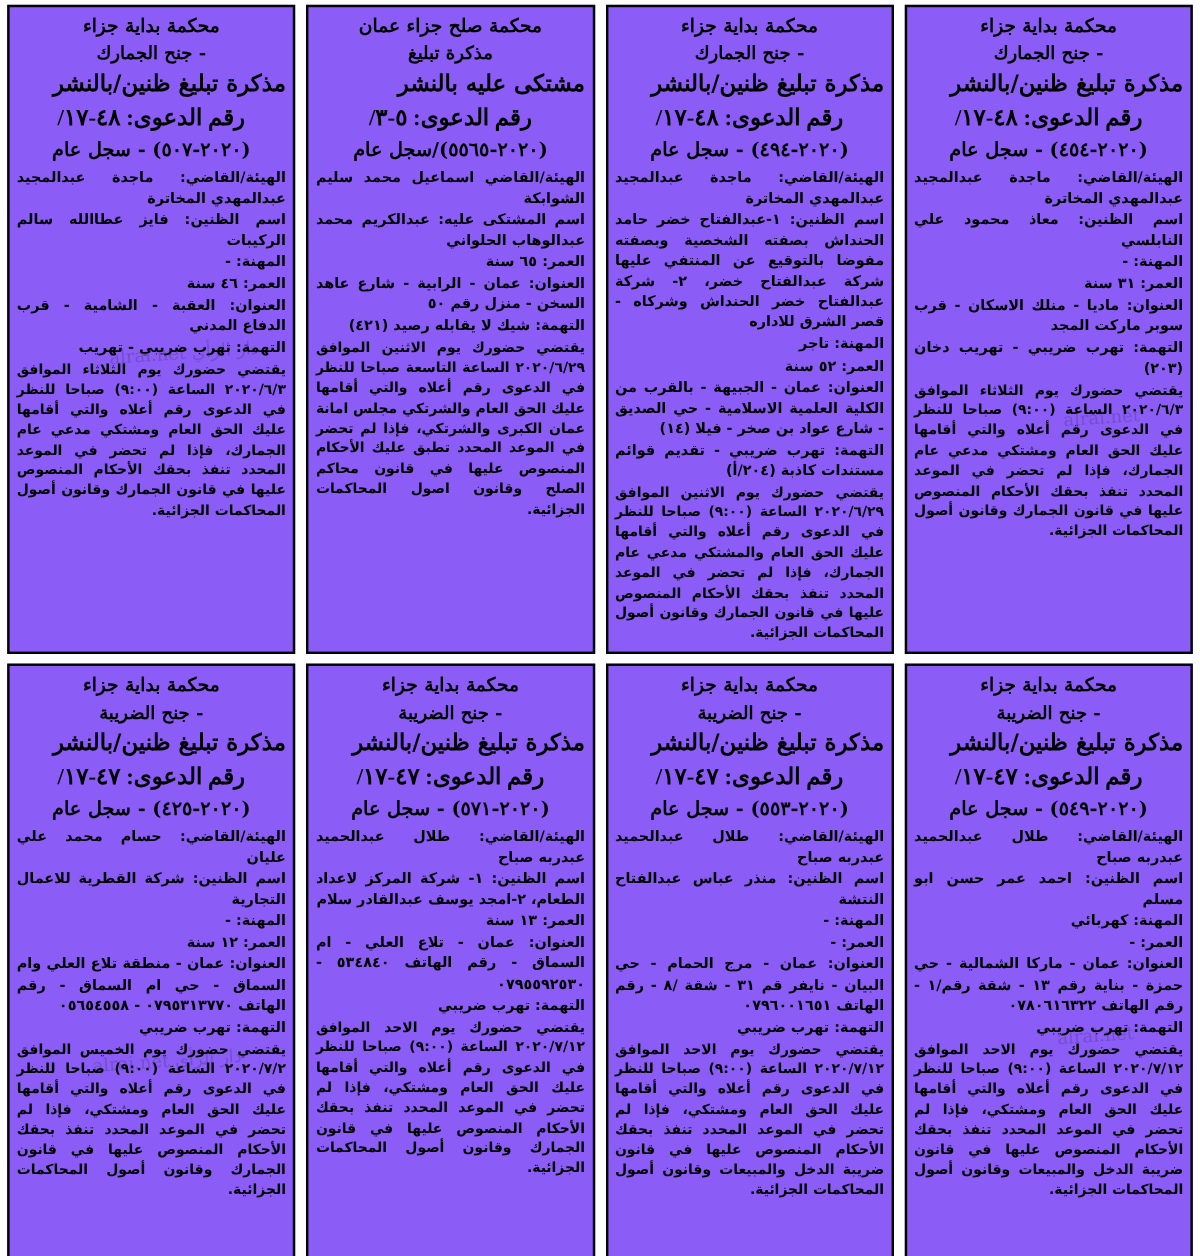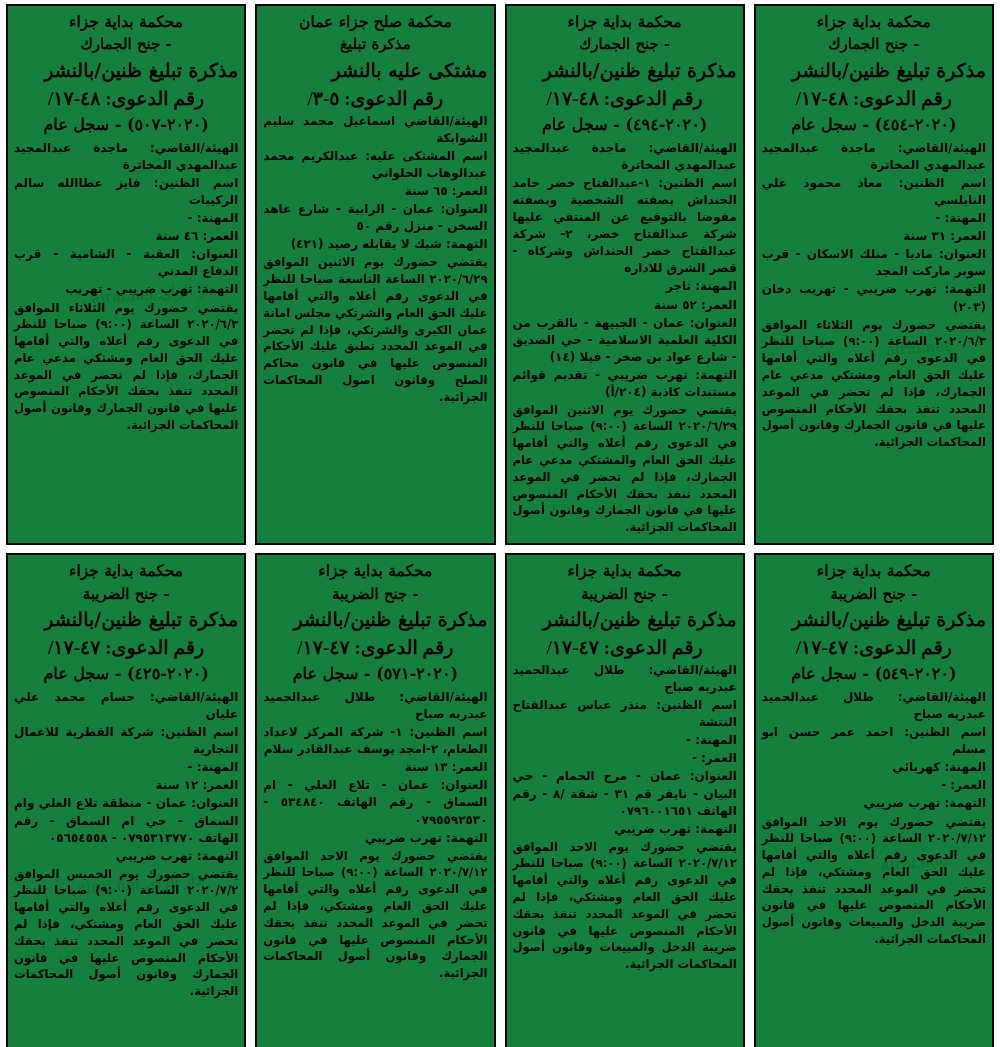--- a/index.html
+++ b/index.html
@@ -26,21 +26,21 @@
     flex-direction: row-reverse; 
     gap: 9px;
     align-items: stretch;
   }
   .notice {
     flex: 1 1 0;
     border: 2px solid #000;
     padding: 5px 6px 7px 6px;
     direction: rtl;
     text-align: right;
-    background: #15803d;
+    background: #8b5cf6;
     position: relative;
     overflow: hidden;
   }
   .notice.r1 { min-height: 500px; }
   .notice.r2 { min-height: 520px; }
   .court {
     font-family: "DejaVu Serif", serif;
     font-weight: bold;
     font-size: 15.5px;
     line-height: 1.45;
@@ -148,20 +148,21 @@
       <div class="field">العنوان: عمان - الجبيهة - بالقرب من الكلية العلمية الاسلامية - حي الصديق - شارع عواد بن صخر - فيلا (١٤)</div>
       <div class="field">التهمة: تهرب ضريبي - تقديم قوائم مستندات كاذبة (٢٠٤/أ)</div>
       <div class="body">يقتضي حضورك يوم الاثنين الموافق ٢٠٢٠/٦/٢٩ الساعة (٩:٠٠) صباحا للنظر في الدعوى رقم أعلاه والتي أقامها عليك الحق العام والمشتكي مدعي عام الجمارك، فإذا لم تحضر في الموعد المحدد تنفذ بحقك الأحكام المنصوص عليها في قانون الجمارك وقانون أصول المحاكمات الجزائية.</div>
     </div>
 
     <div class="notice r1">
       <div class="court">محكمة صلح جزاء عمان</div>
       <div class="subject">مذكرة تبليغ</div>
       <div class="memo">مشتكى عليه بالنشر</div>
       <div class="caseline">رقم الدعوى: ٥-٣/</div>
+      <div class="reg">(٢٠٢٠-٥٥٦٥)/سجل عام</div>
       <div class="field">الهيئة/القاضي اسماعيل محمد سليم الشوابكة</div>
       <div class="field">اسم المشتكى عليه: عبدالكريم محمد عبدالوهاب الحلواني</div>
       <div class="field">العمر: ٦٥ سنة</div>
       <div class="field">العنوان: عمان - الرابية - شارع عاهد السخن - منزل رقم ٥٠</div>
       <div class="field">التهمة: شيك لا يقابله رصيد (٤٢١)</div>
       <div class="body">يقتضي حضورك يوم الاثنين الموافق ٢٠٢٠/٦/٢٩ الساعة التاسعة صباحا للنظر في الدعوى رقم أعلاه والتي أقامها عليك الحق العام والشرتكي مجلس امانة عمان الكبرى والشرتكي، فإذا لم تحضر في الموعد المحدد تطبق عليك الأحكام المنصوص عليها في قانون محاكم الصلح وقانون اصول المحاكمات الجزائية.</div>
     </div>
 
     <div class="notice r1">
       <div class="court">محكمة بداية جزاء</div>
@@ -186,30 +187,32 @@
     <div class="notice r2">
       <div class="court">محكمة بداية جزاء</div>
       <div class="subject">- جنح الضريبة</div>
       <div class="memo">مذكرة تبليغ ظنين/بالنشر</div>
       <div class="caseline">رقم الدعوى: ٤٧-١٧/</div>
       <div class="reg">(٢٠٢٠-٥٤٩) - سجل عام</div>
       <div class="field">الهيئة/القاضي: طلال عبدالحميد عبدربه صباح</div>
       <div class="field">اسم الظنين: احمد عمر حسن ابو مسلم</div>
       <div class="field">المهنة: كهربائي</div>
       <div class="field">العمر: -</div>
+      <div class="field">العنوان: عمان - ماركا الشمالية - حي حمزة - بناية رقم ١٣ - شقة رقم/١ - رقم الهاتف ٠٧٨٠٦١٦٣٢٢</div>
       <div class="field">التهمة: تهرب ضريبي</div>
       <div class="body">يقتضي حضورك يوم الاحد الموافق ٢٠٢٠/٧/١٢ الساعة (٩:٠٠) صباحا للنظر في الدعوى رقم أعلاه والتي أقامها عليك الحق العام ومشتكي، فإذا لم تحضر في الموعد المحدد تنفذ بحقك الأحكام المنصوص عليها في قانون ضريبة الدخل والمبيعات وقانون أصول المحاكمات الجزائية.</div>
       <div class="wm wm-c">alrai.net</div>
     </div>
 
     <div class="notice r2">
       <div class="court">محكمة بداية جزاء</div>
       <div class="subject">- جنح الضريبة</div>
       <div class="memo">مذكرة تبليغ ظنين/بالنشر</div>
       <div class="caseline">رقم الدعوى: ٤٧-١٧/</div>
+      <div class="reg">(٢٠٢٠-٥٥٣) - سجل عام</div>
       <div class="field">الهيئة/القاضي: طلال عبدالحميد عبدربه صباح</div>
       <div class="field">اسم الظنين: منذر عباس عبدالفتاح النتشة</div>
       <div class="field">المهنة: -</div>
       <div class="field">العمر: -</div>
       <div class="field">العنوان: عمان - مرج الحمام - حي البيان - نايفر قم ٣١ - شقة /٨ - رقم الهاتف ٠٧٩٦٠٠١٦٥١</div>
       <div class="field">التهمة: تهرب ضريبي</div>
       <div class="body">يقتضي حضورك يوم الاحد الموافق ٢٠٢٠/٧/١٢ الساعة (٩:٠٠) صباحا للنظر في الدعوى رقم أعلاه والتي أقامها عليك الحق العام ومشتكي، فإذا لم تحضر في الموعد المحدد تنفذ بحقك الأحكام المنصوص عليها في قانون ضريبة الدخل والمبيعات وقانون أصول المحاكمات الجزائية.</div>
     </div>
 
     <div class="notice r2">

